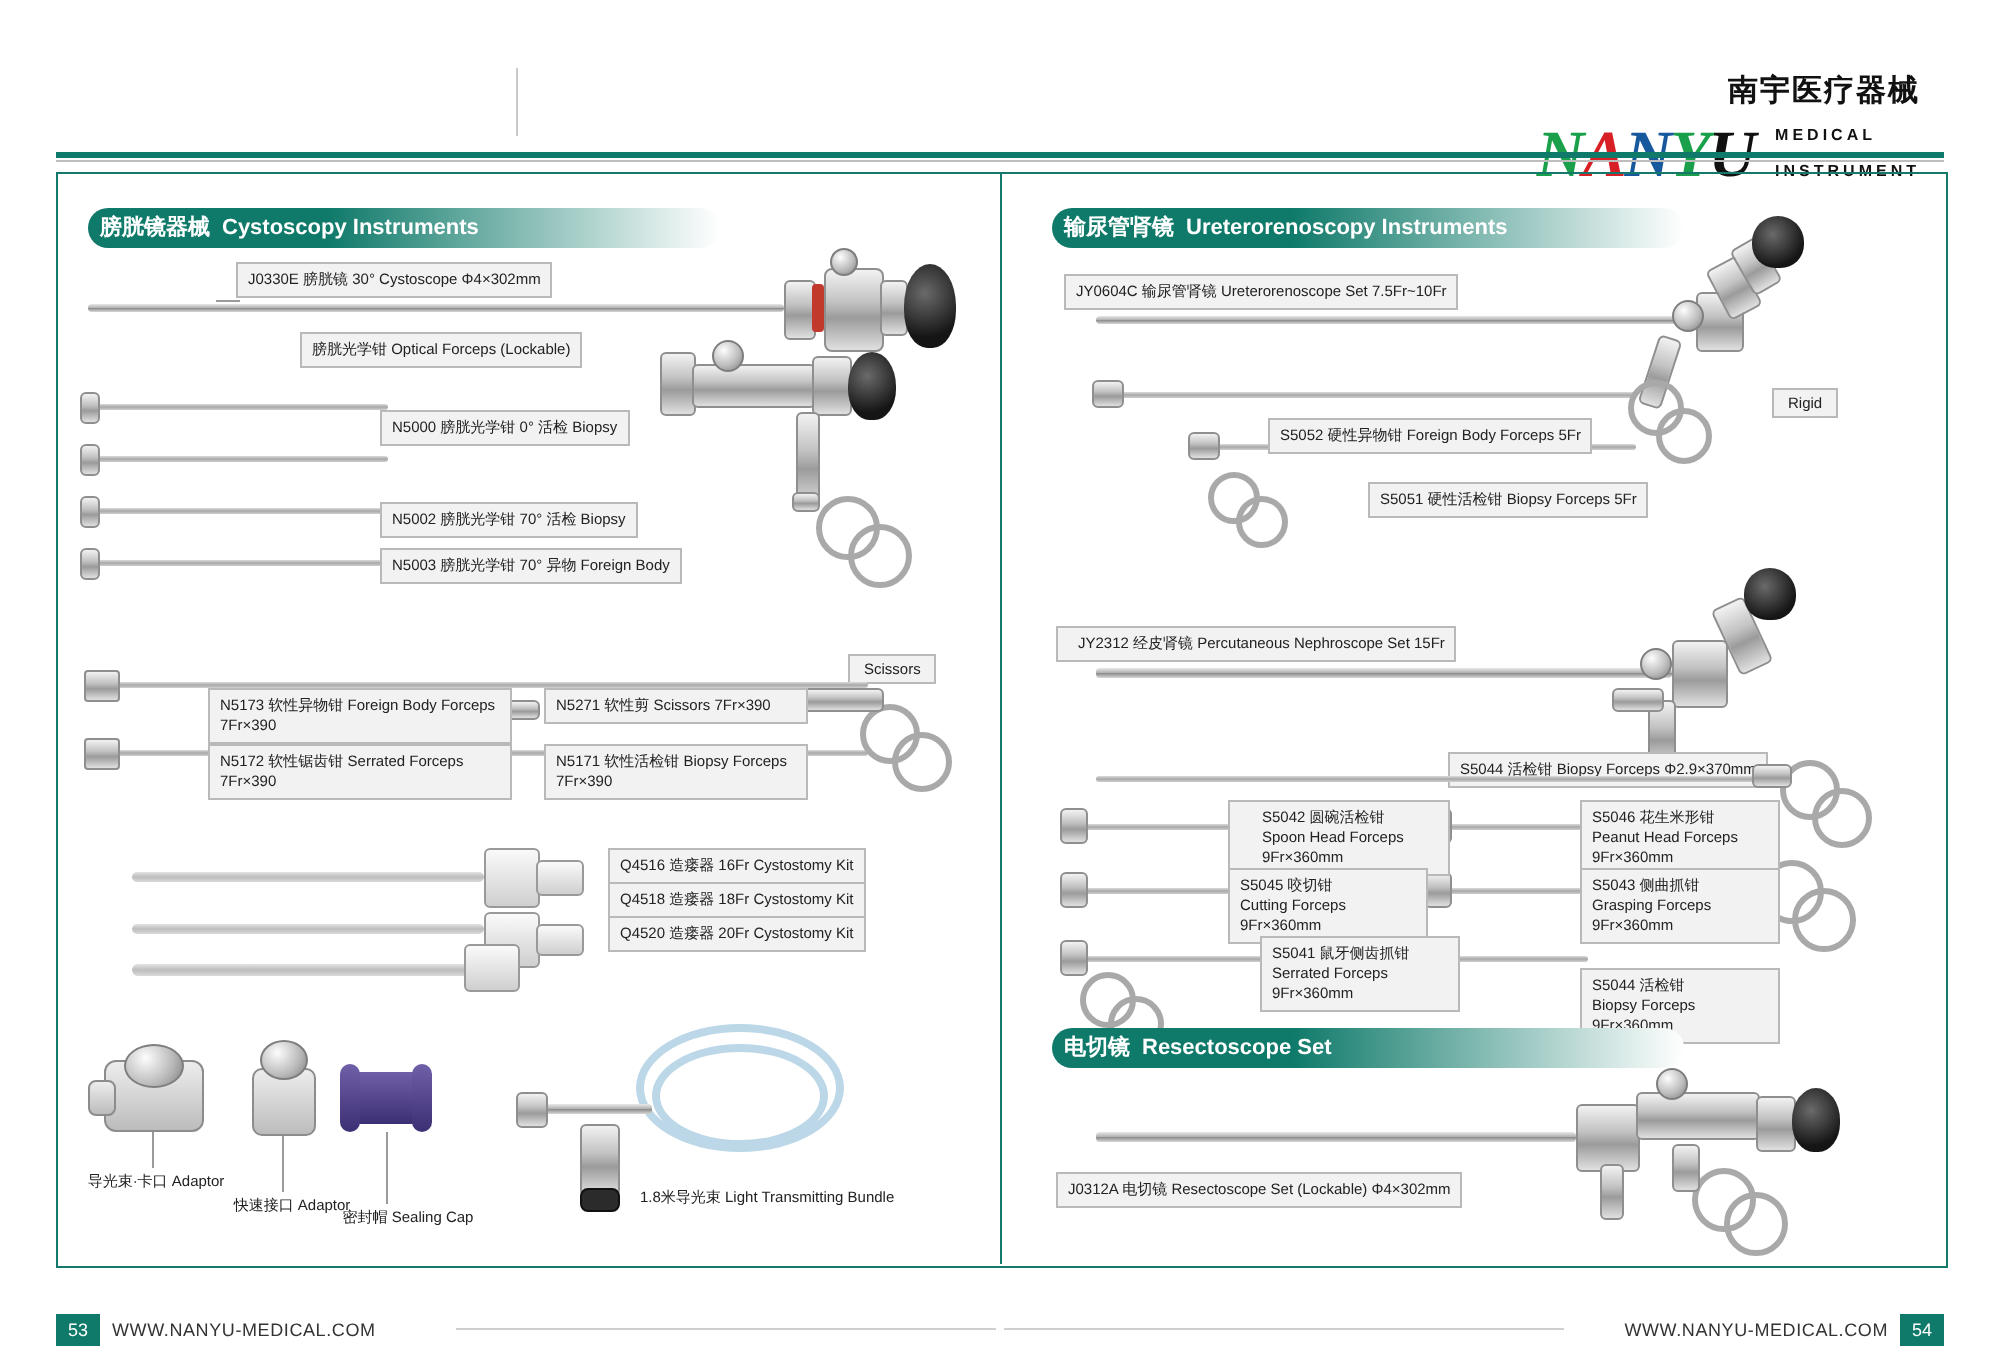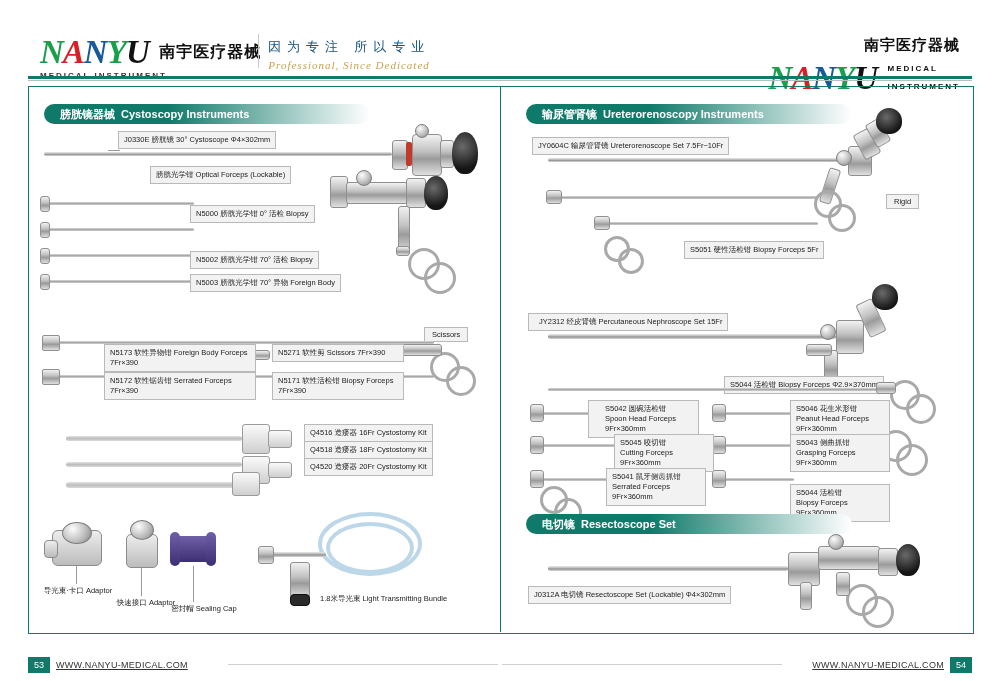--- a/index.html
+++ b/index.html
@@ -38,29 +38,29 @@
   .frame{position:absolute;left:28px;top:86px;width:944px;height:546px;border:1px solid #14786a;}
   .col-divider{position:absolute;left:500px;top:86px;width:1px;height:546px;background:#14786a;}
 
   
   .foot{position:absolute;bottom:8px;height:16px;}
   .foot-left{left:28px;width:470px;}
   .foot-right{right:28px;width:470px;}
   .pg{position:absolute;top:0;width:22px;height:16px;background:#0f7a6a;color:#fff;font-size:9px;line-height:16px;text-align:center;}
   .pg.l{left:0;}
   .pg.r{right:0;}
-  .foot-url{position:absolute;top:0;font-size:9px;line-height:16px;color:#333;letter-spacing:.3px;text-decoration:underline;}
+  .foot-url{position:absolute;top:0;font-size:9px;line-height:16px;color:#333;letter-spacing:.3px;}
   .foot-left .foot-url{left:28px;}
   .foot-right .foot-url{right:28px;}
   .foot-line{position:absolute;top:7px;height:1px;background:#cfcfcf;}
 
   
   .sect{position:absolute;height:20px;border-radius:10px;
         background:linear-gradient(to right,#0f7a6a 0%,#0f7a6a 38%,#ffffff 100%);
-        color:#fff;font-size:11px;line-height:20px;padding-left:16px;white-space:nowrap;}
+        color:#fff;font-size:11px;line-height:20px;padding-left:6px;white-space:nowrap;}
   .sect .cn{font-family:"DejaVu Sans",sans-serif;font-weight:bold;font-size:11px;}
   .sect .en{font-weight:bold;font-size:11px;margin-left:6px;color:#fff;}
 
   
   .lbl{position:absolute;background:#f2f2f2;border:1px solid #b9b9b9;font-size:7.5px;
        color:#222;padding:3px 5px;line-height:1.35;white-space:nowrap;}
   .lbl.multi{white-space:normal;}
 
   
   .ln{position:absolute;background:#9a9a9a;}
@@ -86,30 +86,21 @@
   .caption{position:absolute;font-size:7.5px;color:#222;text-align:center;}
 
   .badge{position:absolute;background:#f2f2f2;border:1px solid #b9b9b9;font-size:7.5px;padding:2px 7px;color:#222;}
 </style>
 </head>
 <body>
 
 <div class="page">
 
   <div class="header">
-    <div class="logo-left">
-      <span class="nanyu-word"><span class="g">N</span><span class="r">A</span><span class="b">N</span><span class="g">Y</span><span class="k">U</span></span>
-      <span class="cn-name">南宇医疗器械</span>
-      <div class="sub-en">MEDICAL INSTRUMENT</div>
-    </div>
     <div class="slog-divider"></div>
-    <div class="slogan">
-      <div class="cn">因为专注 所以专业</div>
-      <div class="en">Professional, Since Dedicated</div>
-    </div>
     <div class="logo-right">
       <span class="rcn">南宇医疗器械</span>
       <span class="nanyu-word"><span class="g">N</span><span class="r">A</span><span class="b">N</span><span class="g">Y</span><span class="k">U</span></span>
       <span class="stack" style="margin-left:6px;">
         <span class="rsub">MEDICAL</span><br>
         <span class="rsub">INSTRUMENT</span>
       </span>
     </div>
     <div class="hdr-rule"></div>
     <div class="hdr-rule2"></div>
@@ -246,20 +237,21 @@
   <div>
     <div class="shaft thin" style="left:548px;top:196px;width:270px;height:3px;"></div>
     <div class="shaft thin" style="left:596px;top:222px;width:222px;height:3px;"></div>
     <div class="metal" style="left:546px;top:190px;width:14px;height:12px;"></div>
     <div class="metal" style="left:594px;top:216px;width:14px;height:12px;"></div>
     <div class="ring" style="left:814px;top:190px;width:22px;height:22px;"></div>
     <div class="ring" style="left:828px;top:204px;width:22px;height:22px;"></div>
     <div class="ring" style="left:604px;top:236px;width:20px;height:20px;"></div>
     <div class="ring" style="left:618px;top:248px;width:20px;height:20px;"></div>
   </div>
+  <div class="lbl" style="left:634px;top:209px;">S5052 硬性异物钳 Foreign Body Forceps 5Fr</div>
   <div class="lbl" style="left:684px;top:241px;">S5051 硬性活检钳 Biopsy Forceps 5Fr</div>
 
 
   <div>
     <div class="shaft" style="left:548px;top:334px;width:288px;height:5px;"></div>
     <div class="metal" style="left:836px;top:320px;width:26px;height:32px;"></div>
     <div class="knob" style="left:820px;top:324px;width:14px;height:14px;"></div>
     <div class="metal" style="left:862px;top:300px;width:16px;height:34px;transform:rotate(-25deg);"></div>
     <div class="eyecup" style="left:872px;top:284px;width:26px;height:26px;"></div>
     <div class="metal" style="left:824px;top:350px;width:12px;height:32px;"></div>
@@ -287,33 +279,33 @@
     <div class="metal" style="left:530px;top:470px;width:12px;height:16px;"></div>
     <div class="metal" style="left:712px;top:404px;width:12px;height:16px;"></div>
     <div class="metal" style="left:712px;top:436px;width:12px;height:16px;"></div>
     <div class="metal" style="left:712px;top:470px;width:12px;height:16px;"></div>
     <div class="ring" style="left:880px;top:430px;width:26px;height:26px;"></div>
     <div class="ring" style="left:896px;top:444px;width:26px;height:26px;"></div>
     <div class="metal" style="left:862px;top:426px;width:22px;height:10px;"></div>
     <div class="ring" style="left:540px;top:486px;width:22px;height:22px;"></div>
     <div class="ring" style="left:554px;top:498px;width:22px;height:22px;"></div>
   </div>
-  <div class="lbl multi" style="left:588px;top:400px;width:88px;padding-left:16px;"><span style="white-space:pre-line;">S5042 圆碗活检钳
+  <div class="lbl multi" style="left:614px;top:400px;width:88px;padding-left:16px;"><span style="white-space:pre-line;">S5042 圆碗活检钳
 Spoon Head Forceps
 9Fr×360mm</span></div>
   <div class="lbl multi" style="left:790px;top:400px;width:88px;"><span style="white-space:pre-line;">S5046 花生米形钳
 Peanut Head Forceps
 9Fr×360mm</span></div>
   <div class="lbl multi" style="left:614px;top:434px;width:88px;"><span style="white-space:pre-line;">S5045 咬切钳
 Cutting Forceps
 9Fr×360mm</span></div>
   <div class="lbl multi" style="left:790px;top:434px;width:88px;"><span style="white-space:pre-line;">S5043 侧曲抓钳
 Grasping Forceps
 9Fr×360mm</span></div>
-  <div class="lbl multi" style="left:606px;top:468px;width:88px;"><span style="white-space:pre-line;">S5041 鼠牙侧齿抓钳
+  <div class="lbl multi" style="left:630px;top:468px;width:88px;"><span style="white-space:pre-line;">S5041 鼠牙侧齿抓钳
 Serrated Forceps
 9Fr×360mm</span></div>
   <div class="lbl multi" style="left:790px;top:484px;width:88px;"><span style="white-space:pre-line;">S5044 活检钳
 Biopsy Forceps
 9Fr×360mm</span></div>
 
   <div class="sect" style="left:526px;top:514px;width:310px;">
     <span class="cn">电切镜</span><span class="en">Resectoscope Set</span>
   </div>
 

